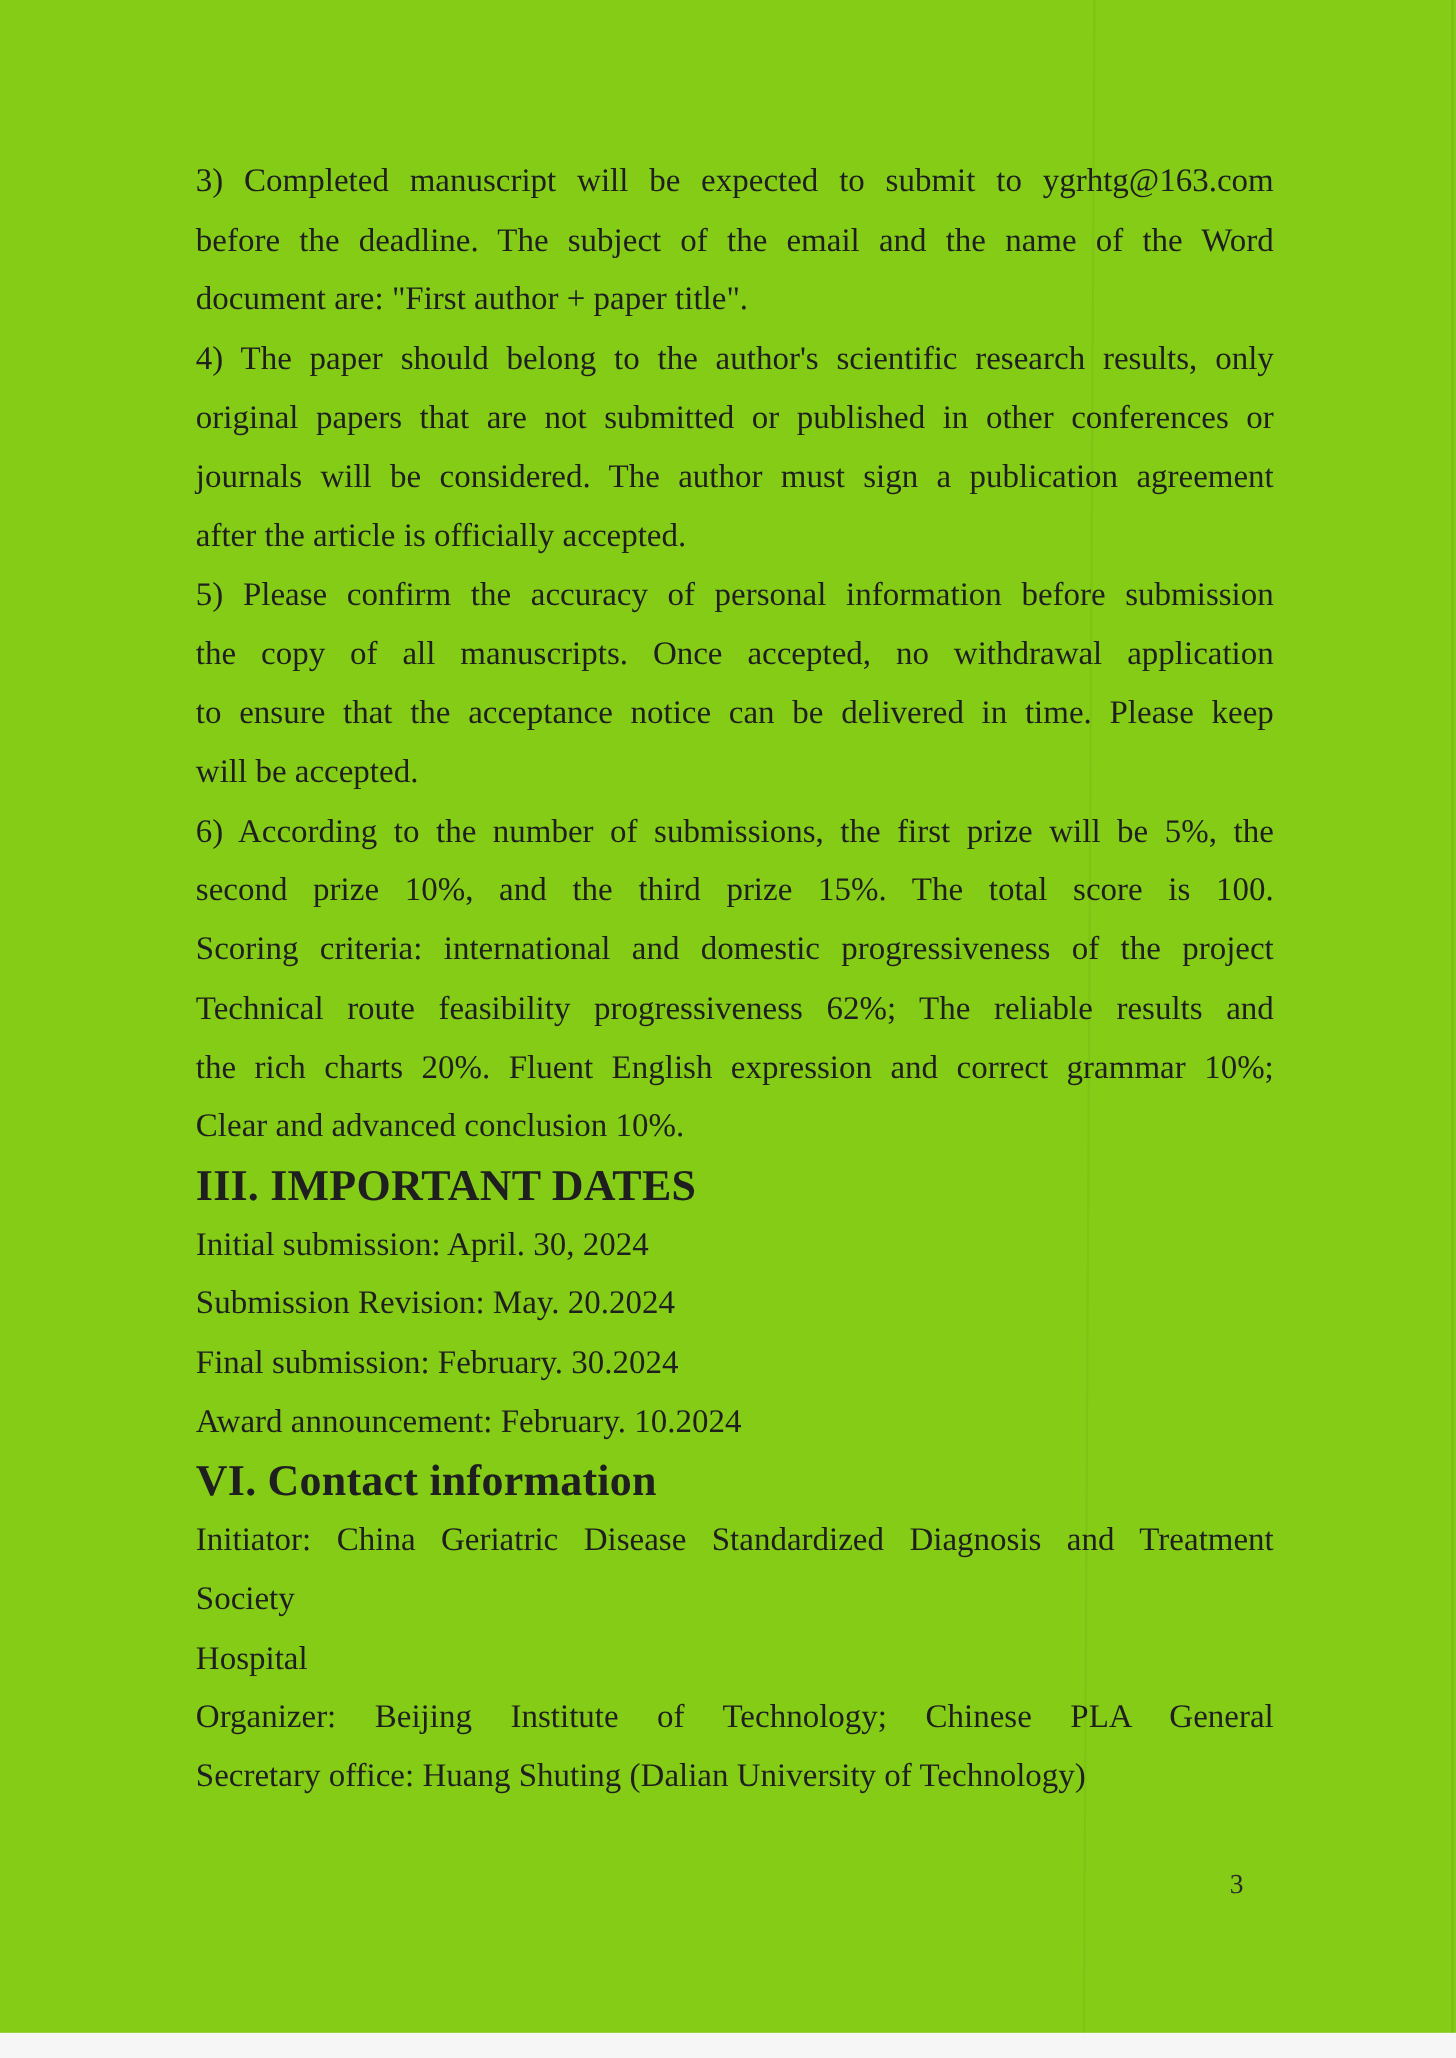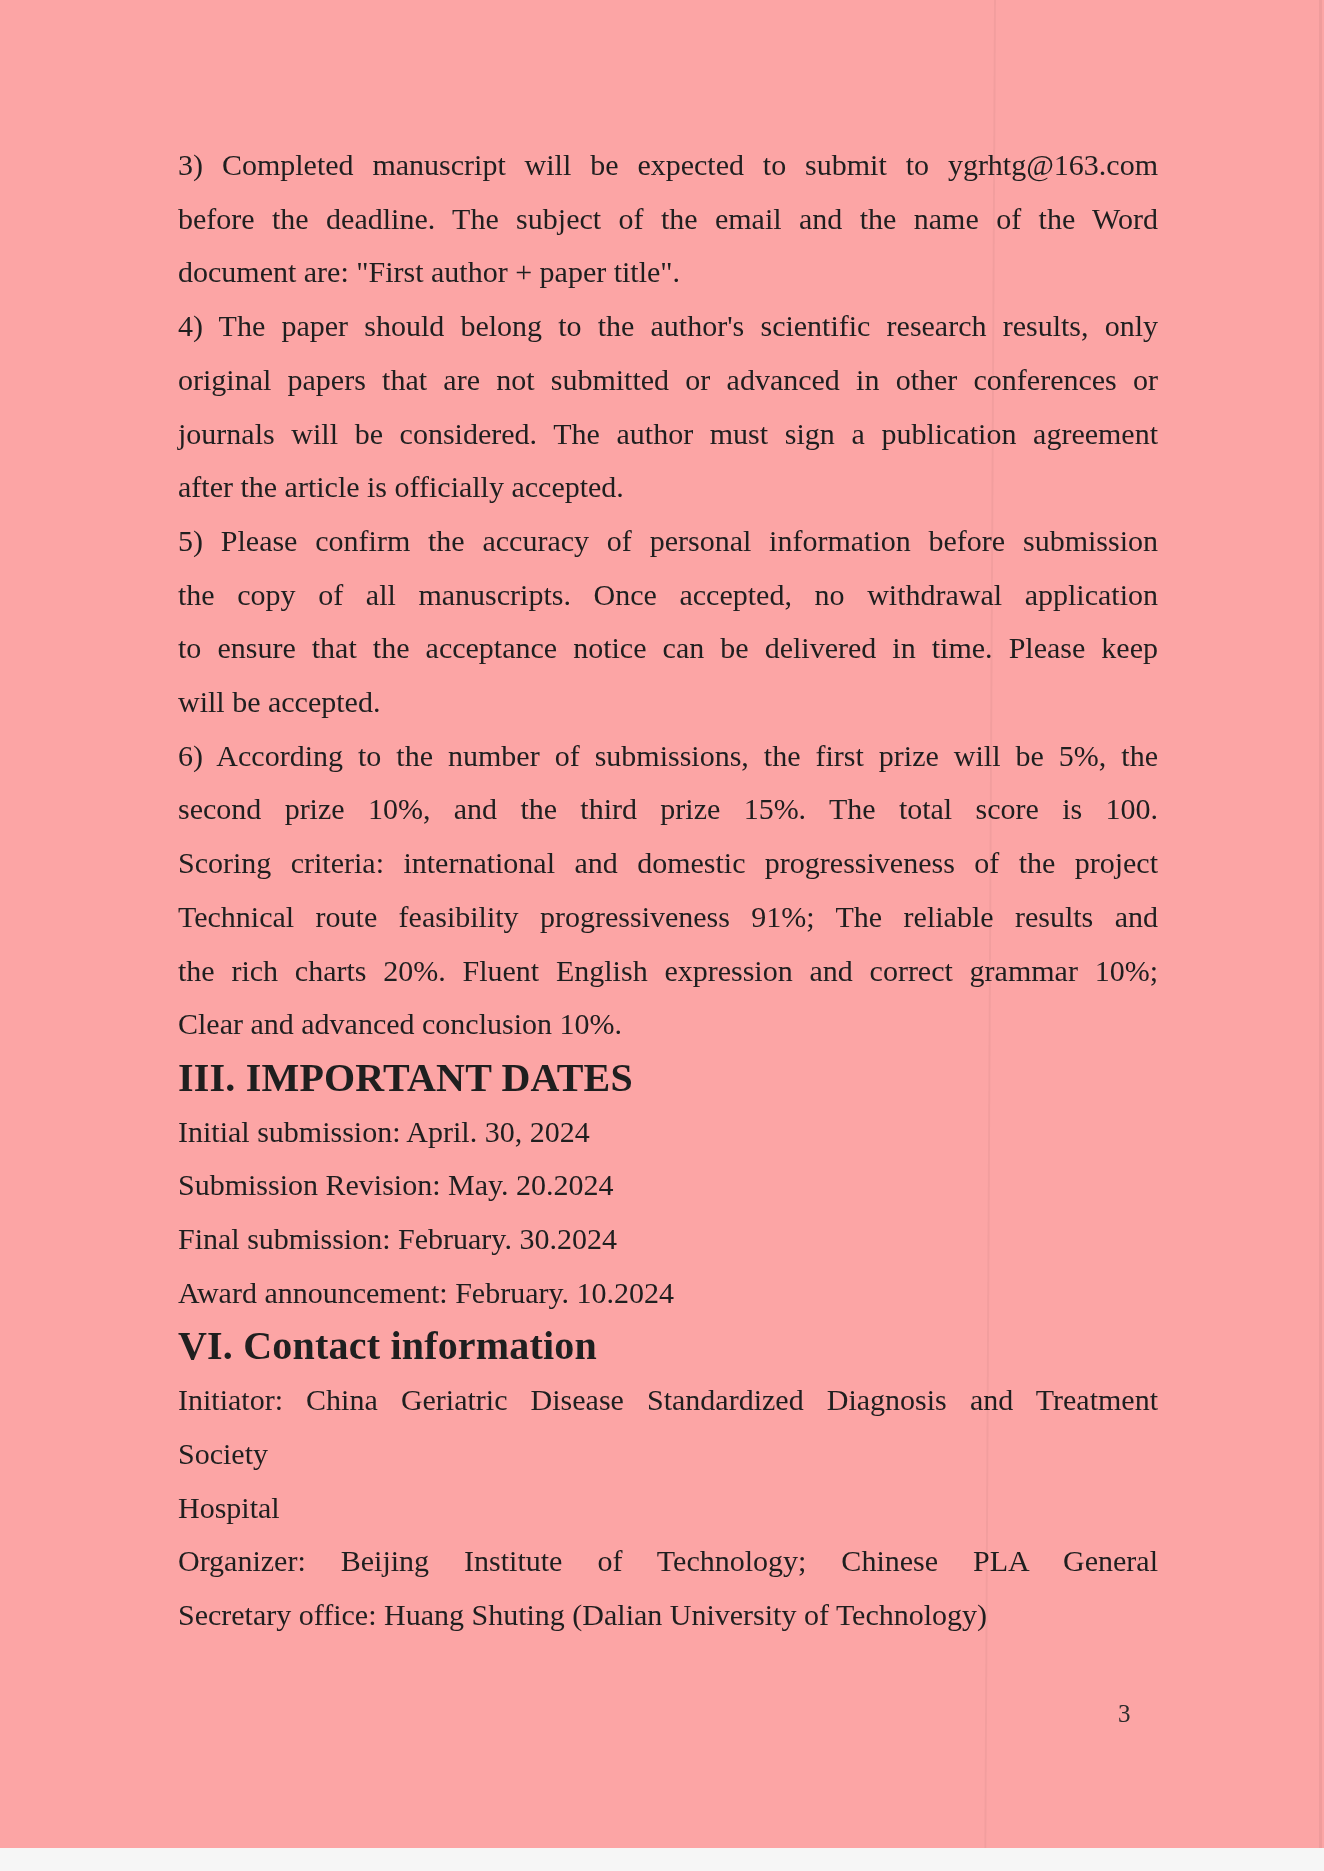--- a/index.html
+++ b/index.html
@@ -4,21 +4,21 @@
 <style>
   html, body {
     margin: 0;
     padding: 0;
     background: #fdfdfd;
   }
   .page {
     position: relative;
     width: 1324px;
     height: 1871px;
-    background: #fca5a5;
+    background: #84cc16;
     font-family: "Liberation Serif", "DejaVu Serif", serif;
     color: #1f1f1f;
     overflow: hidden;
   }
   .content {
     position: absolute;
     left: 178px;
     top: 138px;
     width: 980px;
     font-size: 30px;
@@ -77,35 +77,35 @@
 <div class="page">
   <div class="content">
     <div id="blocks">
         <div class="paragraph">
           <div class="tline jline">3) Completed manuscript will be expected to submit to ygrhtg@163.com</div>
           <div class="tline jline">before the deadline. The subject of the email and the name of the Word</div>
           <div class="tline">document are: "First author + paper title".</div>
         </div>
         <div class="paragraph">
           <div class="tline jline">4) The paper should belong to the author's scientific research results, only</div>
-          <div class="tline jline">original papers that are not submitted or advanced in other conferences or</div>
+          <div class="tline jline">original papers that are not submitted or published in other conferences or</div>
           <div class="tline jline">journals will be considered. The author must sign a publication agreement</div>
           <div class="tline">after the article is officially accepted.</div>
         </div>
         <div class="paragraph">
           <div class="tline jline">5) Please confirm the accuracy of personal information before submission</div>
           <div class="tline jline">the copy of all manuscripts. Once accepted, no withdrawal application</div>
           <div class="tline jline">to ensure that the acceptance notice can be delivered in time. Please keep</div>
           <div class="tline">will be accepted.</div>
         </div>
         <div class="paragraph">
           <div class="tline jline">6) According to the number of submissions, the first prize will be 5%, the</div>
           <div class="tline jline">second prize 10%, and the third prize 15%. The total score is 100.</div>
           <div class="tline jline">Scoring criteria: international and domestic progressiveness of the project</div>
-          <div class="tline jline">Technical route feasibility progressiveness 91%; The reliable results and</div>
+          <div class="tline jline">Technical route feasibility progressiveness 62%; The reliable results and</div>
           <div class="tline jline">the rich charts 20%. Fluent English expression and correct grammar 10%;</div>
           <div class="tline">Clear and advanced conclusion 10%.</div>
         </div>
         <div class="heading">III. IMPORTANT DATES</div>
         <div class="paragraph">
           <div class="tline">Initial submission: April. 30, 2024</div>
         </div>
         <div class="paragraph">
           <div class="tline">Submission Revision: May. 20.2024</div>
         </div>

